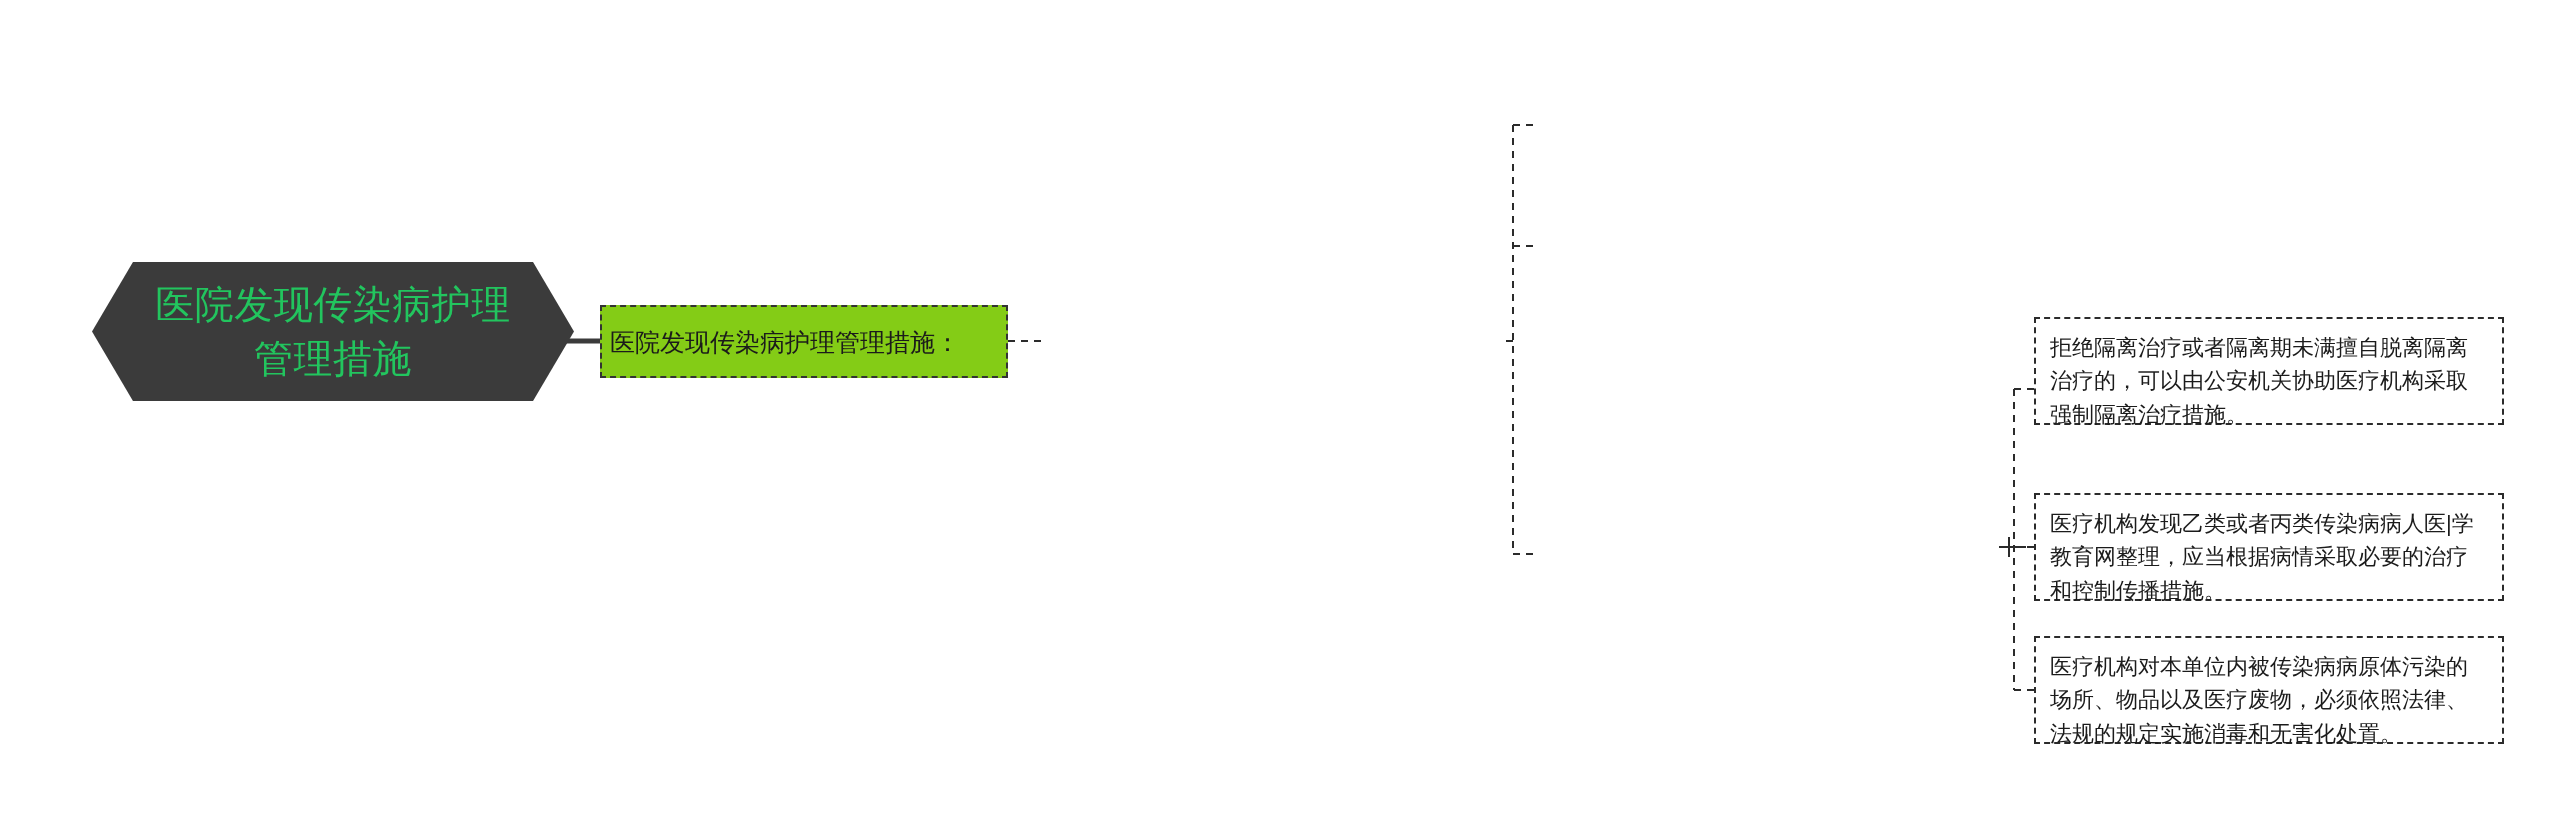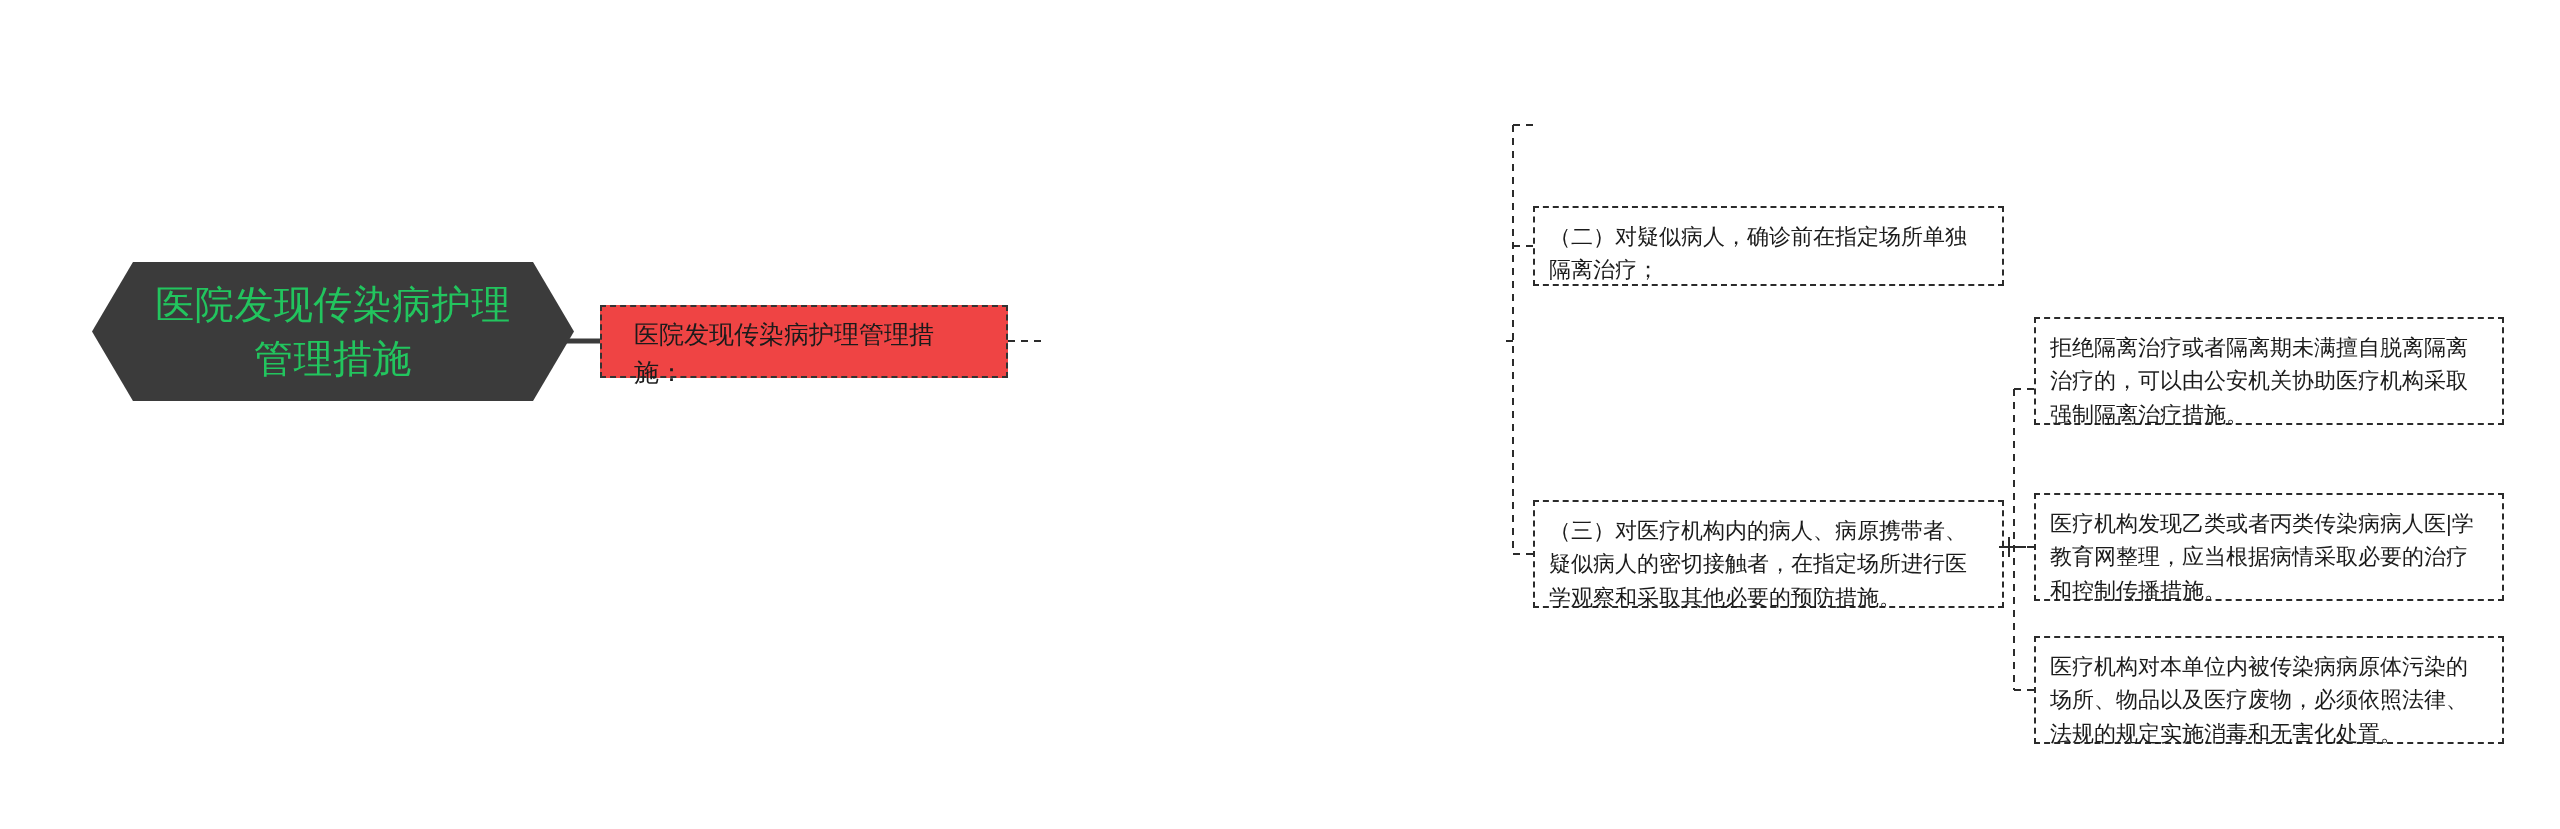--- a/index.html
+++ b/index.html
@@ -54,25 +54,26 @@
     border: 2px dashed #2b2b2b;
     background: transparent;
     font-size: 22px;
     line-height: 1.52;
     padding: 12px 14px 10px 14px;
     color: #1b1b1b;
     white-space: normal;
     word-break: break-all;
   }
   .node.level2 {
-    background: #ef4444;
+    background: #84cc16;
     border-color: #333333;
     display: flex;
+    align-items: center;
     font-size: 25px;
-    padding: 8px 32px;
+    padding: 8px 8px;
   }
   .node .node-text { display: block; }
 
   
   #node-l2      { left: 600px;  top: 305px; width: 408px; height: 73px; }
   #node-l3      { left: 1042px; top: 300px; width: 464px; height: 82px; }
 
   #node-item1   { left: 1533px; top: 85px;  width: 471px; height: 80px; }
   #node-item2   { left: 1533px; top: 206px; width: 471px; height: 80px; }
   #node-item3   { left: 1533px; top: 500px; width: 471px; height: 108px; }
@@ -138,26 +139,20 @@
 
   <div class="root-node">
     <span class="root-text">医院发现传染病护理管理措施</span>
   </div>
 
   <div class="node level2" id="node-l2">
     <span class="node-text">医院发现传染病护理管理措施：</span>
   </div>
 
 
-  <div class="node" id="node-item2">
-    <span class="node-text">（二）对疑似病人，确诊前在指定场所单独隔离治疗；</span>
-  </div>
-  <div class="node" id="node-item3">
-    <span class="node-text">（三）对医疗机构内的病人、病原携带者、疑似病人的密切接触者，在指定场所进行医学观察和采取其他必要的预防措施。</span>
-  </div>
 
   <div class="expander"></div>
 
   <div class="node" id="node-rightA">
     <span class="node-text">拒绝隔离治疗或者隔离期未满擅自脱离隔离治疗的，可以由公安机关协助医疗机构采取强制隔离治疗措施。</span>
   </div>
   <div class="node" id="node-rightB">
     <span class="node-text">医疗机构发现乙类或者丙类传染病病人医|学教育网整理，应当根据病情采取必要的治疗和控制传播措施。</span>
   </div>
   <div class="node" id="node-rightC">

